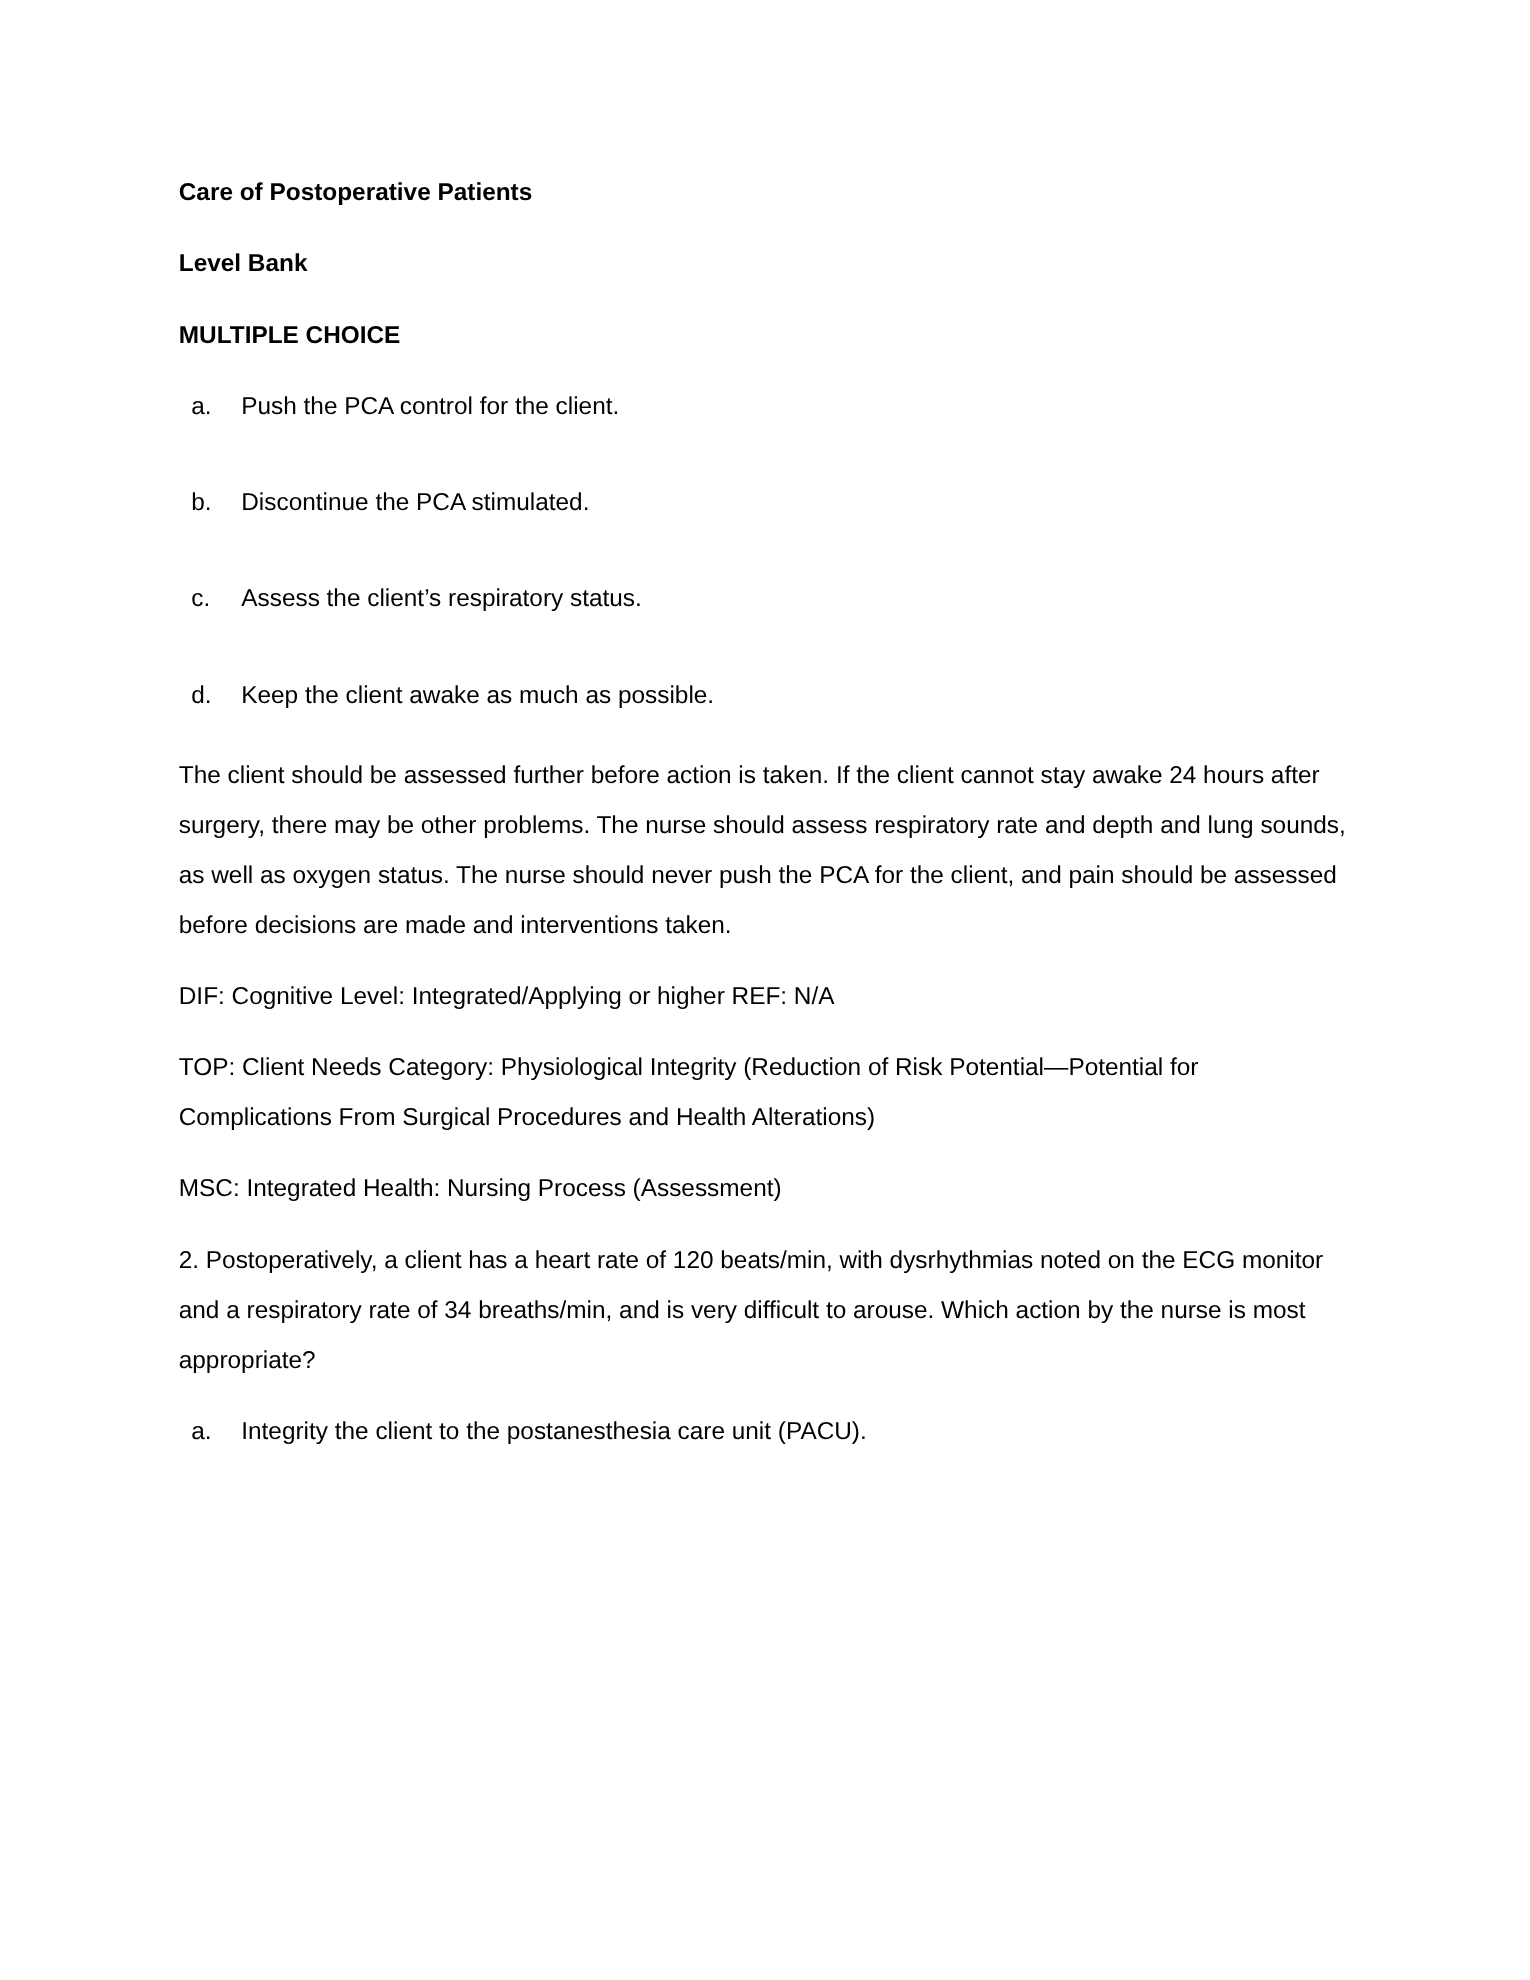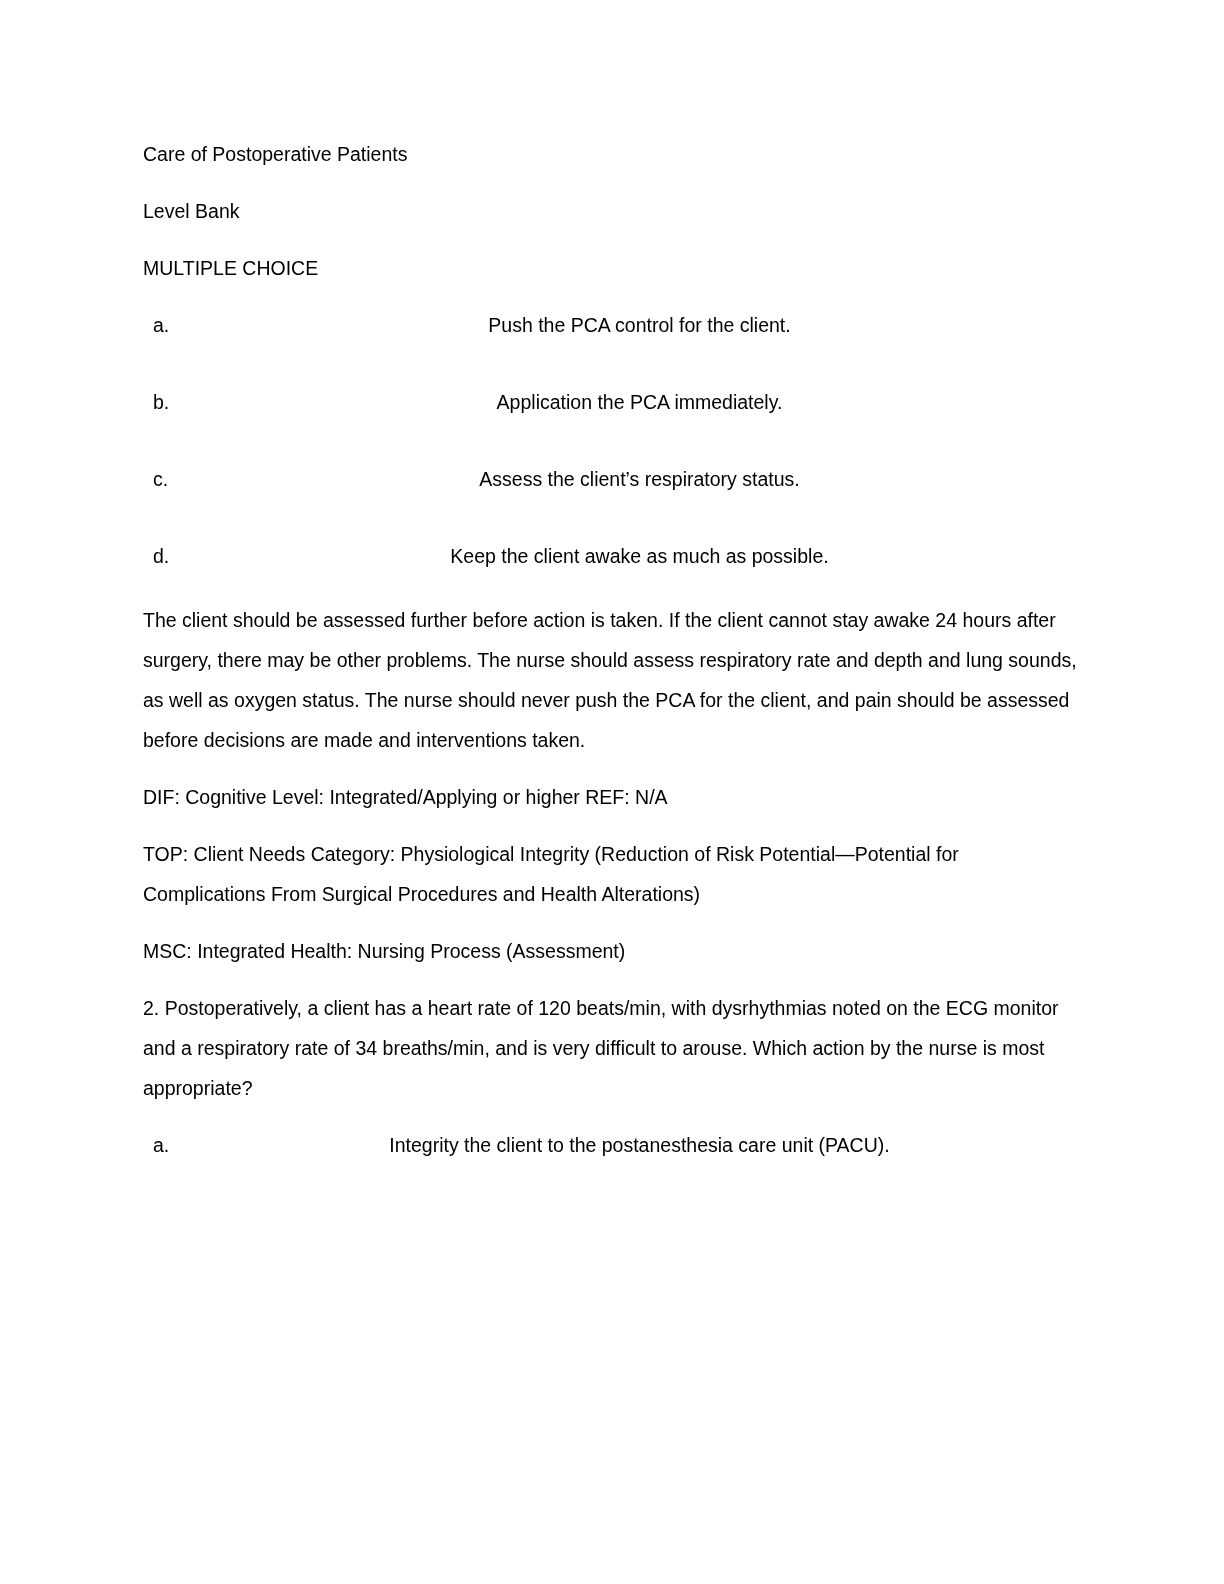--- a/index.html
+++ b/index.html
@@ -20,59 +20,58 @@
     color: #000000;
     overflow: hidden;
   }
   .content {
     max-width: 943px;
   }
   .para {
     margin: 0 0 17px 0;
   }
   .heading {
-    font-weight: 400;
+    font-weight: 700;
     margin: 0 0 17px 0;
     font-size: 19.5px;
     line-height: 40px;
   }
   .option {
     display: flex;
     margin: 0 0 37px 0;
     padding-left: 10px;
   }
   .option.last {
     margin-bottom: 24px;
   }
   .option .letter {
     flex: 0 0 40px;
   }
   .option .opt-text {
     flex: 1 1 auto;
-    text-align: center;
   }
 </style>
 </head>
 <body>
 
 <div class="page">
   <div class="content">
 
     <div class="heading">Care of Postoperative Patients</div>
     <div class="heading">Level Bank</div>
     <div class="heading">MULTIPLE CHOICE</div>
 
 
     <div class="option">
       <span class="letter">a.</span>
       <span class="opt-text">Push the PCA control for the client.</span>
     </div>
     <div class="option">
       <span class="letter">b.</span>
-      <span class="opt-text">Application the PCA immediately.</span>
+      <span class="opt-text">Discontinue the PCA stimulated.</span>
     </div>
     <div class="option">
       <span class="letter">c.</span>
       <span class="opt-text">Assess the client’s respiratory status.</span>
     </div>
     <div class="option last">
       <span class="letter">d.</span>
       <span class="opt-text">Keep the client awake as much as possible.</span>
     </div>
 

